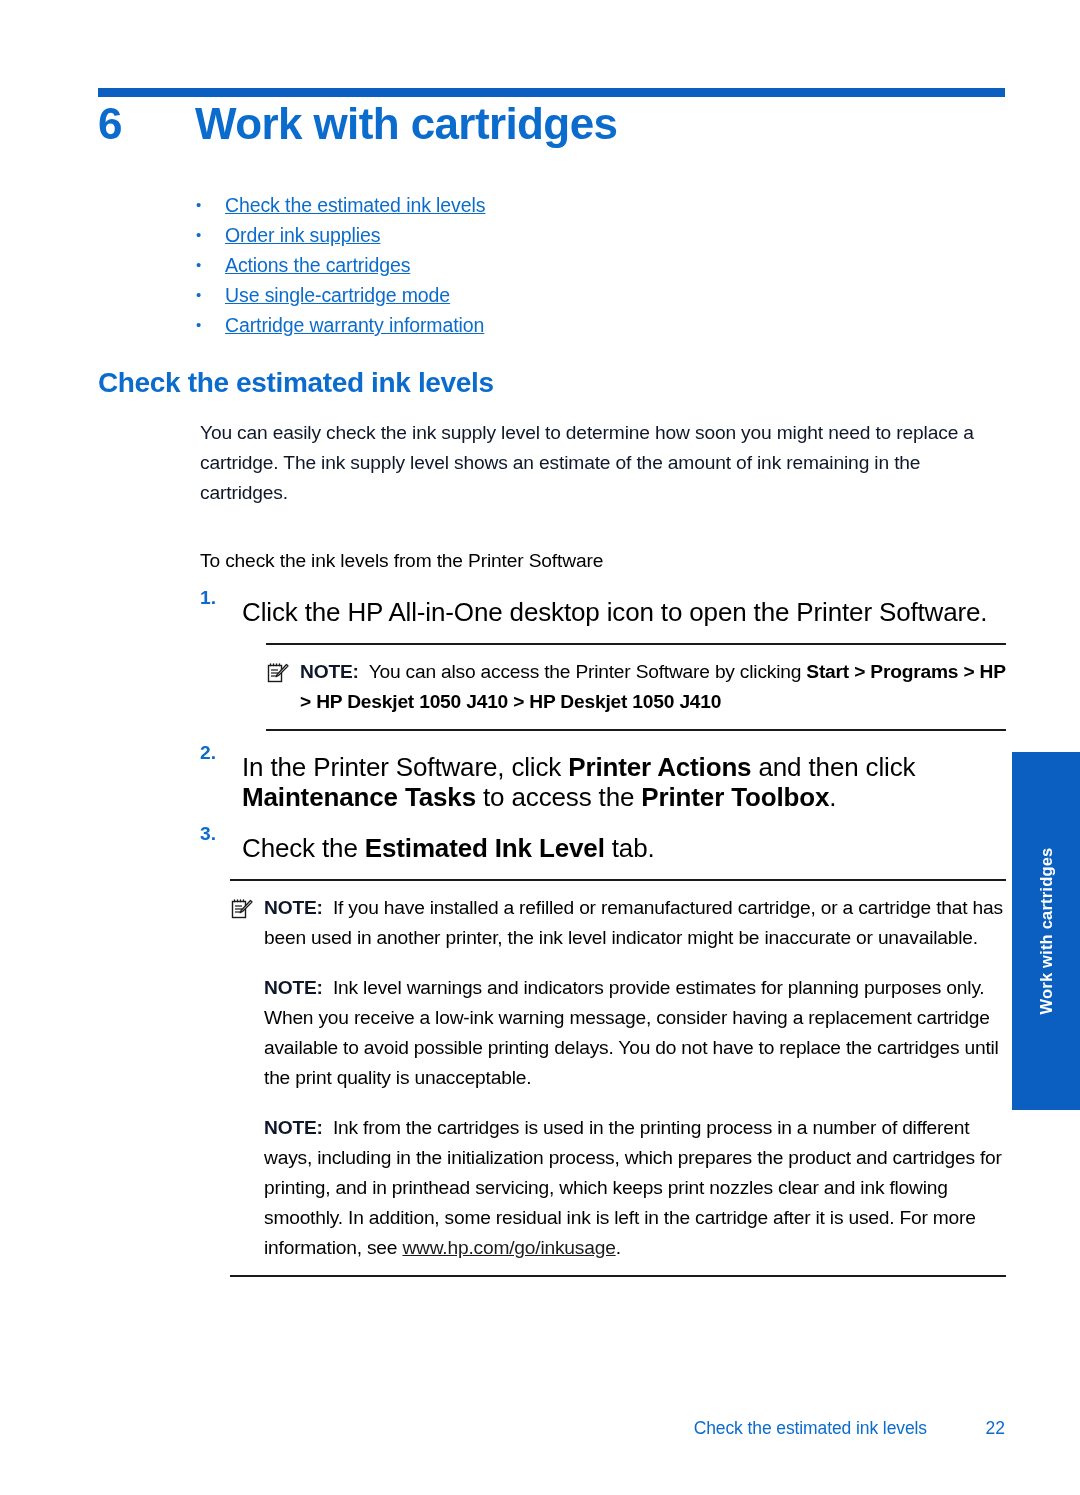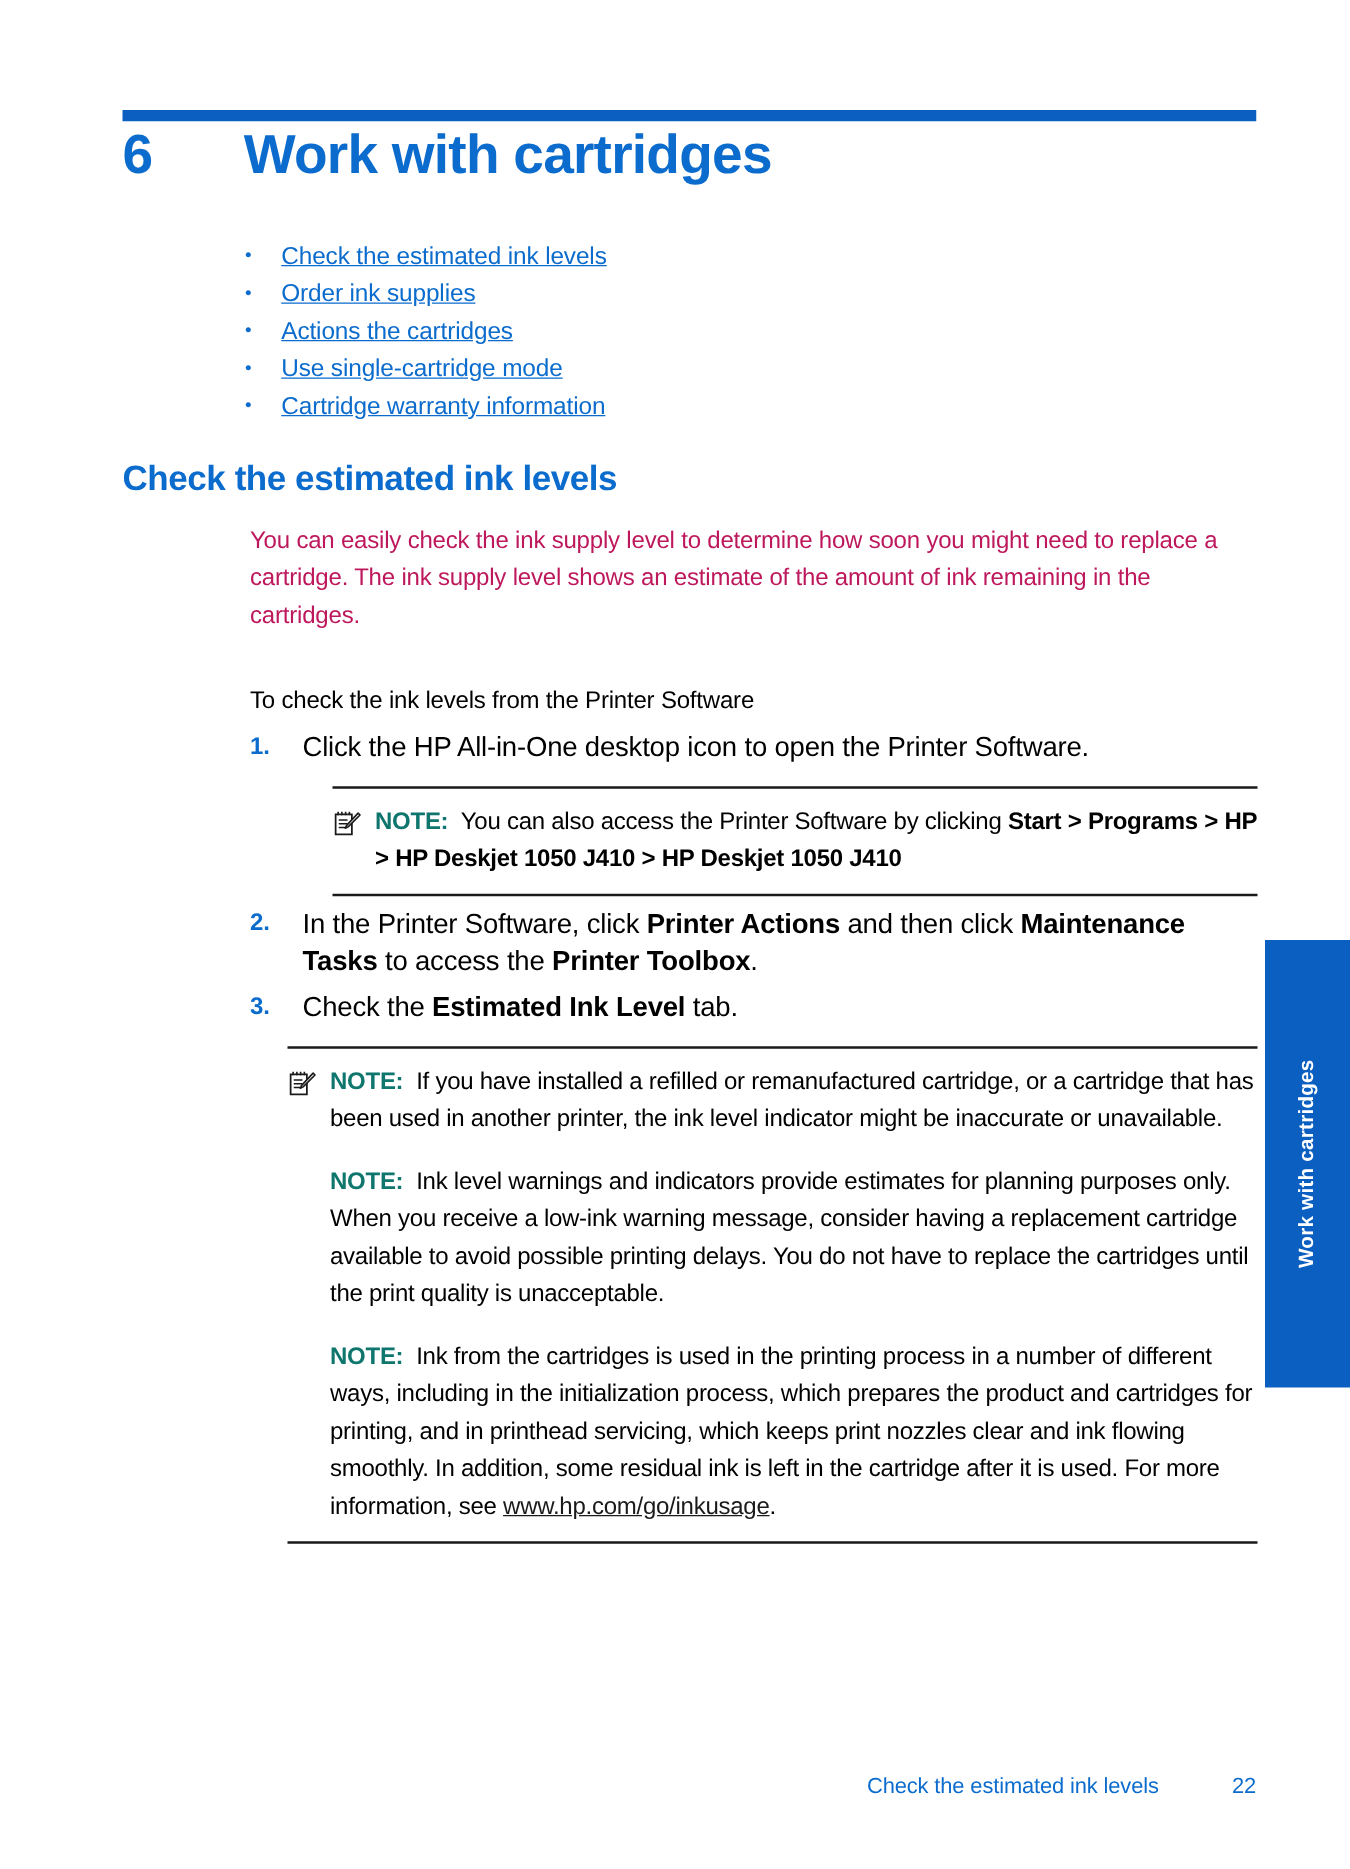--- a/index.html
+++ b/index.html
@@ -102,21 +102,21 @@
   .body-col {
     position: absolute;
     left: 200px;
     top: 418px;
     width: 806px;
   }
   p.para {
     margin: 0;
     font-size: 19.2px;
     line-height: 30px;
-    color: #be185d;
+    color: #0f172a;
     letter-spacing: -0.15px;
   }
 
   .proc-head {
     margin: 0;
     margin-top: 38px;
     font-size: 19.2px;
     font-weight: normal;
     line-height: 30px;
     letter-spacing: -0.15px;
@@ -136,23 +136,24 @@
   .step-num {
     flex: 0 0 42px;
     width: 42px;
     color: #0b6ccd;
     font-weight: bold;
     font-size: 19.2px;
     line-height: 30px;
   }
   .step-body {
     flex: 1 1 auto;
-    font-size: 22px;
+    font-size: 26px;
     line-height: 30px;
     letter-spacing: -0.15px;
+    margin-top: 14px;
   }
   .step-body b { font-weight: bold; }
 
   
   .note-block {
     margin-left: 30px;
     margin-top: 16px;
     border-top: 2.5px solid #1a1a1a;
     border-bottom: 2.5px solid #1a1a1a;
     padding: 12px 0 12px 0;
@@ -173,21 +174,21 @@
     padding-top: 4px;
   }
   .note-icon.blank { visibility: hidden; }
   .note-text {
     flex: 1 1 auto;
     font-size: 19.2px;
     line-height: 30px;
     letter-spacing: -0.2px;
   }
   .note-label {
-    color: #0f766e;
+    color: #0f172a;
     font-weight: bold;
   }
   .note-text b { font-weight: bold; }
   .note-row + .note-row { margin-top: 20px; }
   .inline-link {
     color: #1a1a1a;
     text-decoration: underline;
     text-align: center;
   }
 

